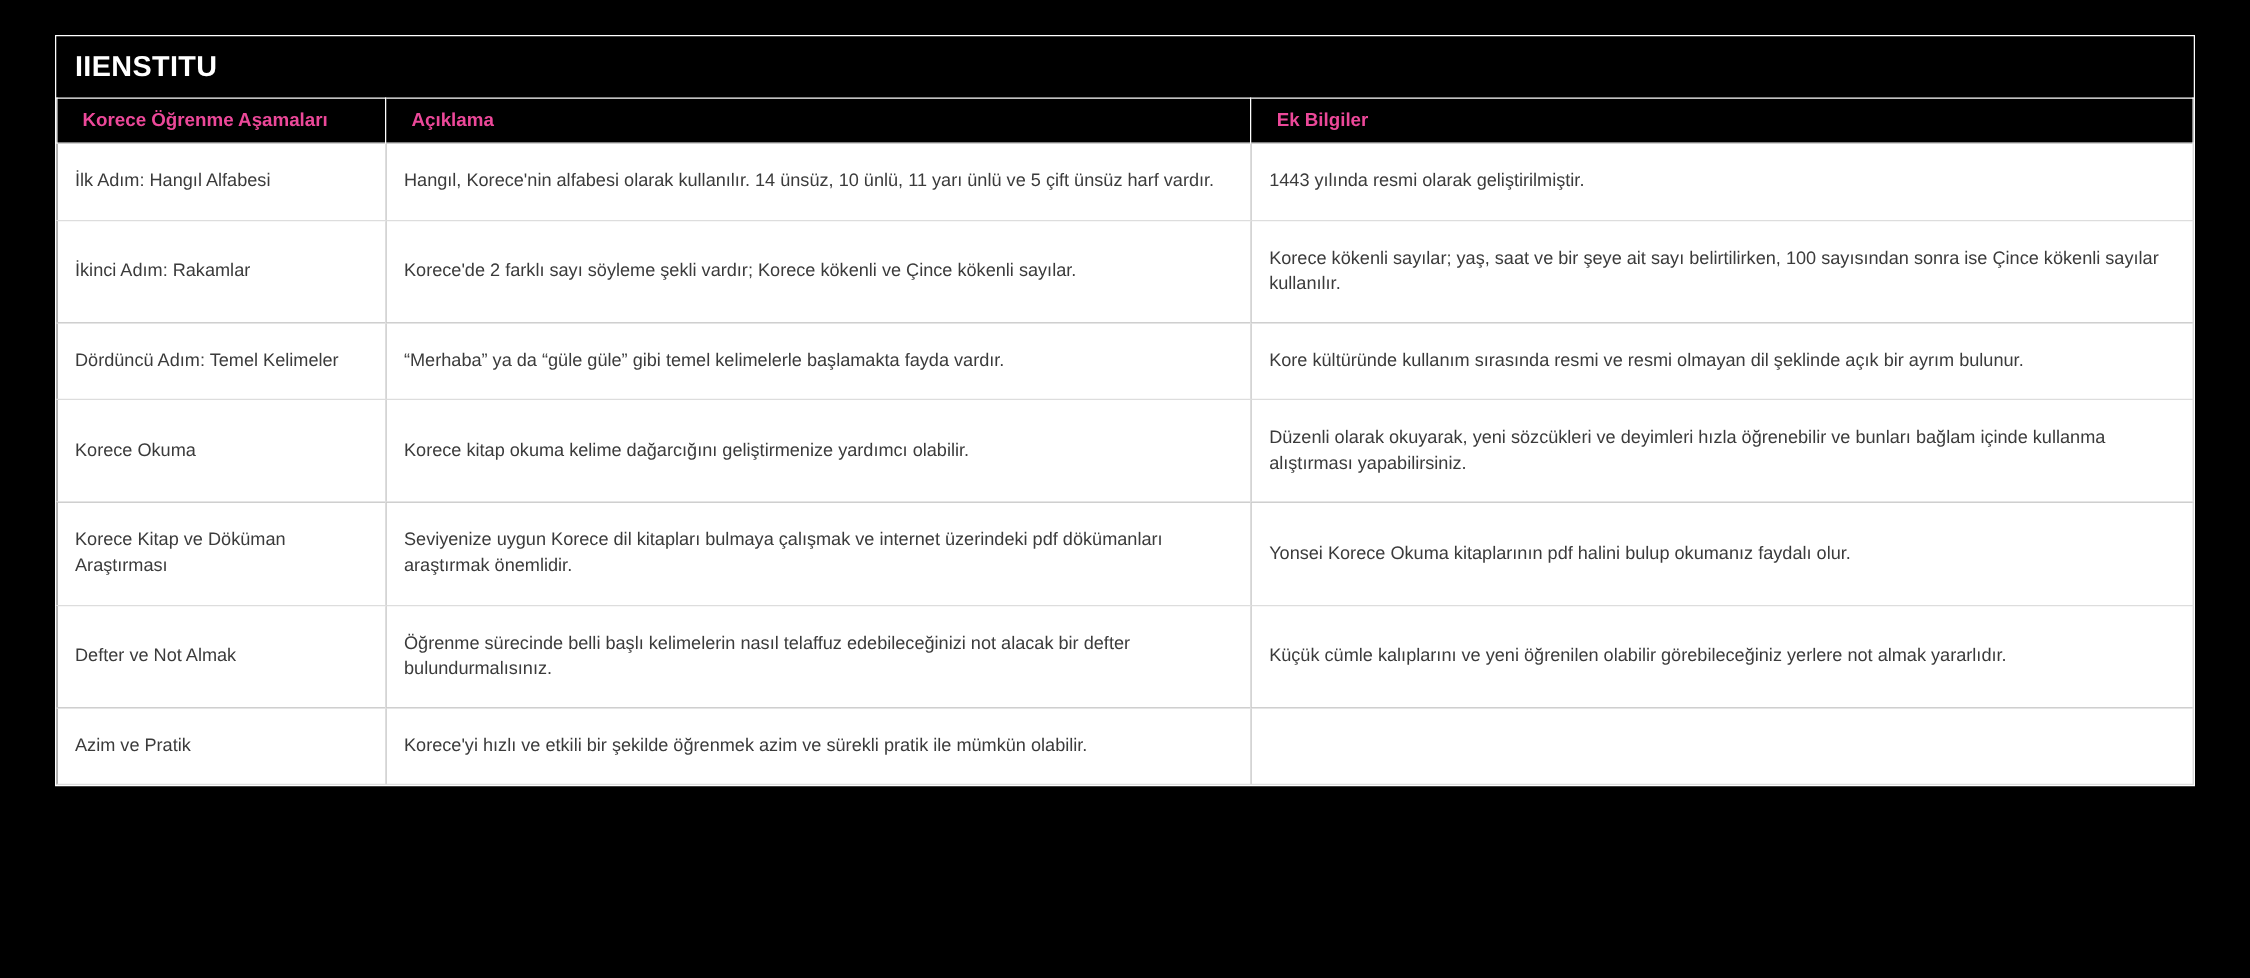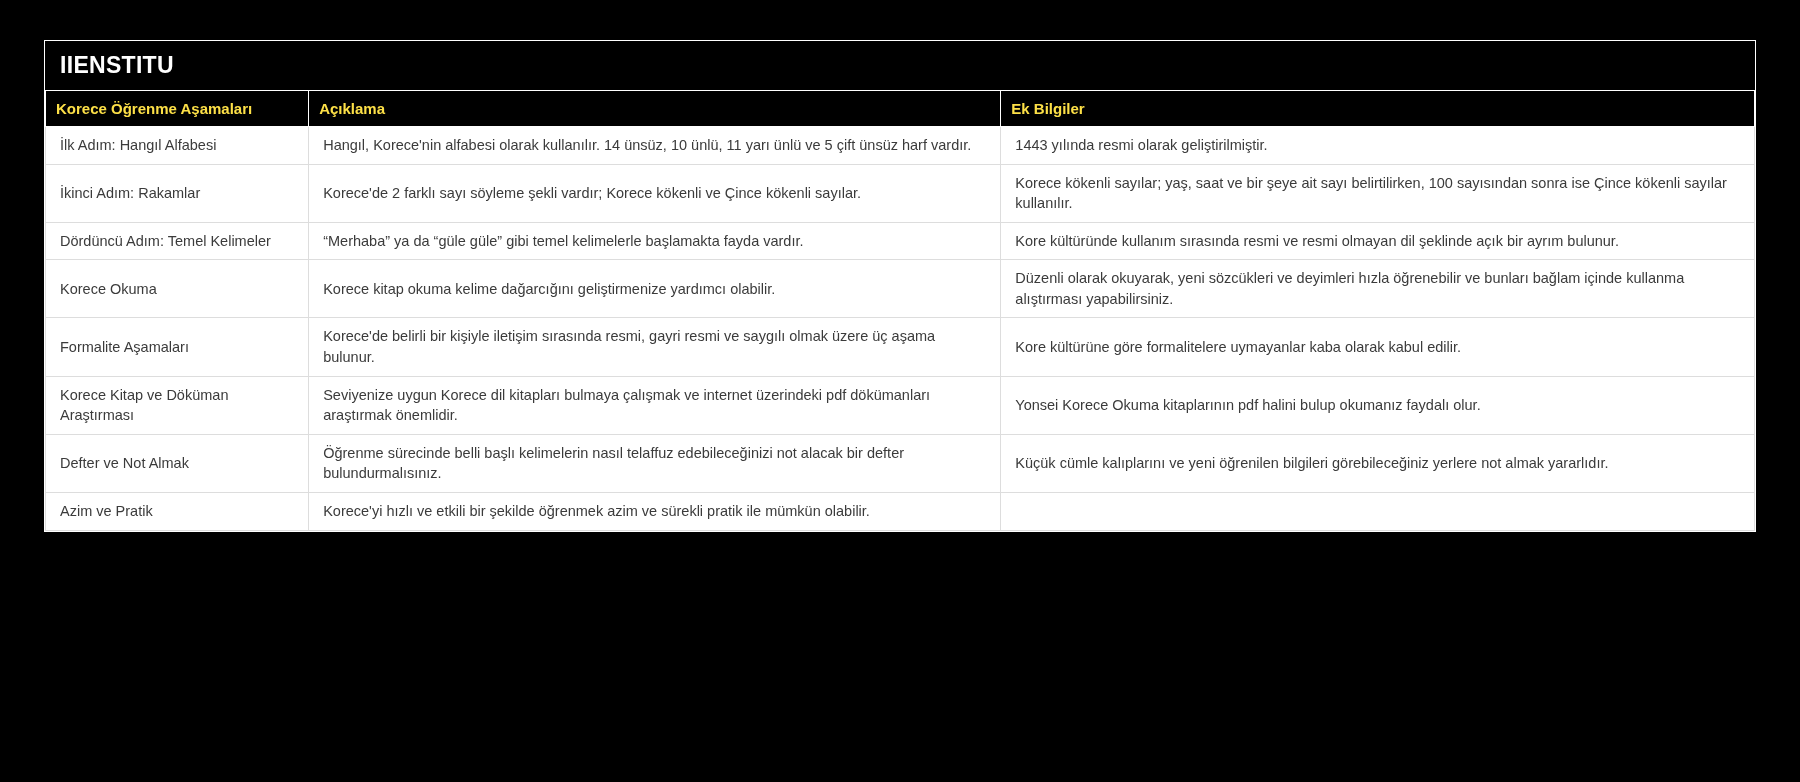--- a/index.html
+++ b/index.html
@@ -7,21 +7,21 @@
     width: 1800px;
     height: 782px;
     background: #000000;
     font-family: "Liberation Sans", "DejaVu Sans", sans-serif;
     position: relative;
     overflow: hidden;
   }
   .card {
     position: absolute;
     left: 44px;
-    top: 40px;
+    top: 28px;
     width: 1712px;
     background: #000000;
     border: 1px solid #ffffff;
   }
   .card-header {
     height: 49px;
     display: flex;
     align-items: center;
     padding: 0 15px;
     color: #ffffff;
@@ -32,34 +32,34 @@
   table.data-table {
     width: 100%;
     border-collapse: collapse;
     table-layout: fixed;
   }
   col.c-stage { width: 15.4%; }
   col.c-desc  { width: 40.5%; }
   col.c-extra { width: 44.1%; }
   thead th {
     background: #000000;
-    color: #fde047;
+    color: #ec4899;
     font-size: 15px;
     font-weight: bold;
     text-align: left;
-    padding: 9px 10px;
+    padding: 9px 20px;
     border: 1px solid #ffffff;
     vertical-align: middle;
   }
   tbody td {
     background: #ffffff;
     color: #3b3b3b;
     font-size: 14.5px;
     line-height: 1.42;
-    padding: 8px 14px;
+    padding: 20px 14px;
     border: 1px solid #dddddd;
     vertical-align: middle;
     word-wrap: break-word;
   }
 </style>
 </head>
 <body>
 
 <div class="card">
   <div class="card-header">IIENSTITU</div>
@@ -91,33 +91,28 @@
           <td>Dördüncü Adım: Temel Kelimeler</td>
           <td>“Merhaba” ya da “güle güle” gibi temel kelimelerle başlamakta fayda vardır.</td>
           <td>Kore kültüründe kullanım sırasında resmi ve resmi olmayan dil şeklinde açık bir ayrım bulunur.</td>
         </tr>
         <tr>
           <td>Korece Okuma</td>
           <td>Korece kitap okuma kelime dağarcığını geliştirmenize yardımcı olabilir.</td>
           <td>Düzenli olarak okuyarak, yeni sözcükleri ve deyimleri hızla öğrenebilir ve bunları bağlam içinde kullanma alıştırması yapabilirsiniz.</td>
         </tr>
         <tr>
-          <td>Formalite Aşamaları</td>
-          <td>Korece'de belirli bir kişiyle iletişim sırasında resmi, gayri resmi ve saygılı olmak üzere üç aşama bulunur.</td>
-          <td>Kore kültürüne göre formalitelere uymayanlar kaba olarak kabul edilir.</td>
-        </tr>
-        <tr>
           <td>Korece Kitap ve Döküman Araştırması</td>
           <td>Seviyenize uygun Korece dil kitapları bulmaya çalışmak ve internet üzerindeki pdf dökümanları araştırmak önemlidir.</td>
           <td>Yonsei Korece Okuma kitaplarının pdf halini bulup okumanız faydalı olur.</td>
         </tr>
         <tr>
           <td>Defter ve Not Almak</td>
           <td>Öğrenme sürecinde belli başlı kelimelerin nasıl telaffuz edebileceğinizi not alacak bir defter bulundurmalısınız.</td>
-          <td>Küçük cümle kalıplarını ve yeni öğrenilen bilgileri görebileceğiniz yerlere not almak yararlıdır.</td>
+          <td>Küçük cümle kalıplarını ve yeni öğrenilen olabilir görebileceğiniz yerlere not almak yararlıdır.</td>
         </tr>
         <tr>
           <td>Azim ve Pratik</td>
           <td>Korece'yi hızlı ve etkili bir şekilde öğrenmek azim ve sürekli pratik ile mümkün olabilir.</td>
           <td></td>
         </tr>
       </tbody>
   </table>
 </div>
 

